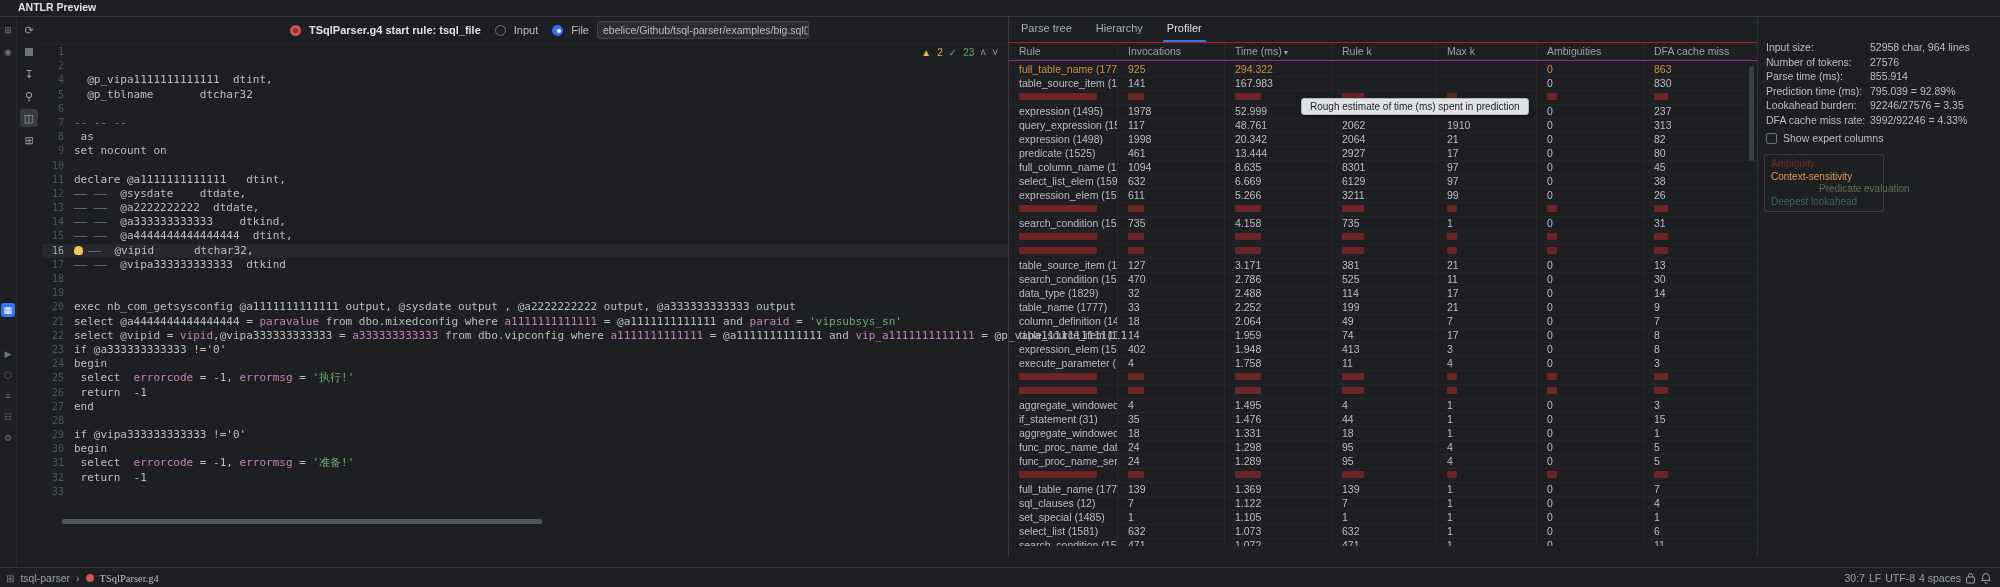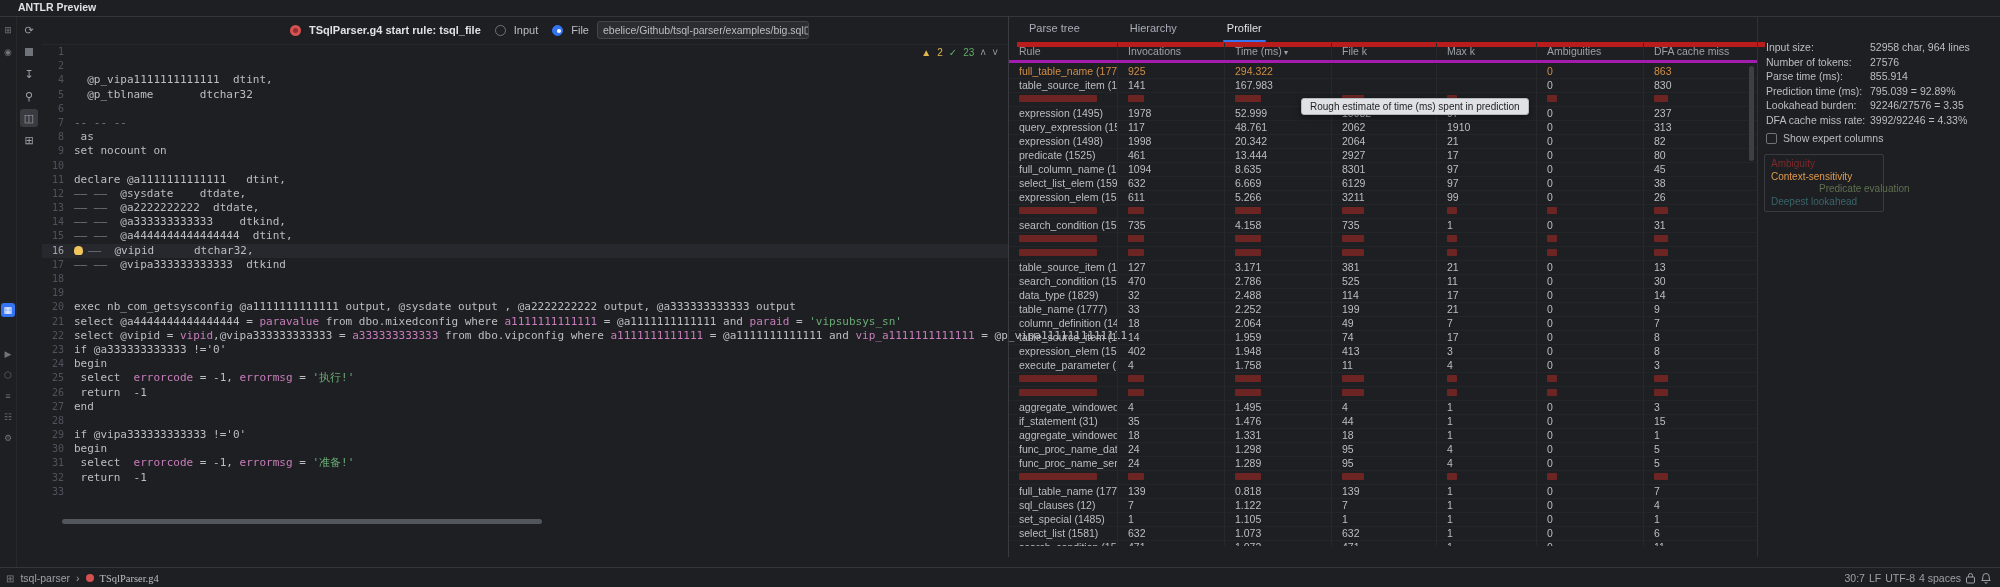--- a/index.html
+++ b/index.html
@@ -42,28 +42,28 @@
   .ed-line.caret .lnum{color:#a1a6ad;}
   .tok-p{color:#bcbec4}.tok-c{color:#767b85}.tok-m{color:#c77dbb}.tok-s{color:#6aab73}
   .bulb{display:inline-block;width:9px;height:9px;border-radius:50% 50% 40% 40%;background:#f2c55c;
         margin-right:5px;vertical-align:-1px;}
   #inspections{position:absolute;right:10px;top:2px;font-size:10px;color:#9da0a8;display:flex;gap:6px;align-items:center;
                font-family:"Liberation Sans",sans-serif;}
   #inspections .warn{color:#e3b84c;} #inspections .ok{color:#5fad65;}
   #hscroll{position:absolute;left:20px;top:474px;width:480px;height:5px;background:#52555c;border-radius:3px;}
   
   #rightpane{position:absolute;left:1008px;top:16px;width:992px;height:541px;border-left:1px solid #393b40;}
-  #tabs{position:absolute;left:8px;top:0;width:748px;height:26px;border-bottom:5px solid #b91c1c;display:flex;gap:26px;}
+  #tabs{position:absolute;left:0;top:0;width:748px;height:26px;border-bottom:1px solid #b91c1c;display:flex;}
   .tab{padding:0 12px;line-height:24px;font-size:11px;color:#a8adb8;position:relative;}
   .tab.active{color:#dfe1e5;}
   .tab.active:after{content:"";position:absolute;left:8px;right:8px;bottom:0;height:2px;background:#3574f0;border-radius:1px;}
   
   #ptable{position:absolute;left:0;top:27px;width:748px;height:503px;overflow:hidden;font-size:10.5px;}
   .trow,.thead{display:grid;grid-template-columns:108px 107px 107px 105px 100px 107px 1fr;height:13px;line-height:13px;}
-  .thead{height:17px;line-height:17px;color:#9da0a8;border-bottom:3px solid #a21caf;margin-bottom:2px;}
+  .thead{height:17px;line-height:17px;color:#9da0a8;border-bottom:1px solid #a21caf;margin-bottom:2px;}
   .tcell{padding-left:10px;white-space:nowrap;overflow:hidden;border-left:1px solid #26282a;}
   .tcell:first-child{border-left:none;}
   .trow{border-bottom:1px solid #232528;}
   .trow.top .tcell{color:#d08e47;}
   .redbar{display:inline-block;height:7px;background:#6d2523;border-radius:1px;vertical-align:1px;}
   .sortch{font-size:8px;color:#9da0a8;}
   #vscroll{position:absolute;left:740px;top:50px;width:5px;height:95px;background:#3d4043;border-radius:3px;}
   
   #tooltip{position:absolute;left:292px;top:55px;background:#dfe1e5;color:#1e1f22;font-size:10px;
            padding:2px 8px;border:1px solid #b4b8bf;border-radius:3px;box-shadow:0 2px 6px rgba(0,0,0,.45);
@@ -185,21 +185,21 @@
         <div class="tab">Parse tree</div>
         <div class="tab">Hierarchy</div>
         <div class="tab active">Profiler</div>
       </div>
 
     <div id="ptable">
       <div class="thead" id="thead">
           <span class="tcell">Rule</span>
           <span class="tcell">Invocations</span>
           <span class="tcell">Time (ms)<span class="sortch"> ▾</span></span>
-          <span class="tcell">File k</span>
+          <span class="tcell">Rule k</span>
           <span class="tcell">Max k</span>
           <span class="tcell">Ambiguities</span>
           <span class="tcell">DFA cache miss</span>
         </div>
       <div id="tbody">
           <div class="trow top">
             <span class="tcell">full_table_name (1775)</span>
             <span class="tcell">925</span>
             <span class="tcell">294.322</span>
             <span class="tcell"></span>
@@ -464,21 +464,21 @@
             <span class="tcell"><span class="redbar" style="width: 16px;"></span></span>
             <span class="tcell"><span class="redbar" style="width: 26px;"></span></span>
             <span class="tcell"><span class="redbar" style="width: 22px;"></span></span>
             <span class="tcell"><span class="redbar" style="width: 10px;"></span></span>
             <span class="tcell"><span class="redbar" style="width: 10px;"></span></span>
             <span class="tcell"><span class="redbar" style="width: 14px;"></span></span>
           </div>
           <div class="trow">
             <span class="tcell">full_table_name (1773)</span>
             <span class="tcell">139</span>
-            <span class="tcell">0.818</span>
+            <span class="tcell">1.369</span>
             <span class="tcell">139</span>
             <span class="tcell">1</span>
             <span class="tcell">0</span>
             <span class="tcell">7</span>
           </div>
           <div class="trow">
             <span class="tcell">sql_clauses (12)</span>
             <span class="tcell">7</span>
             <span class="tcell">1.122</span>
             <span class="tcell">7</span>

